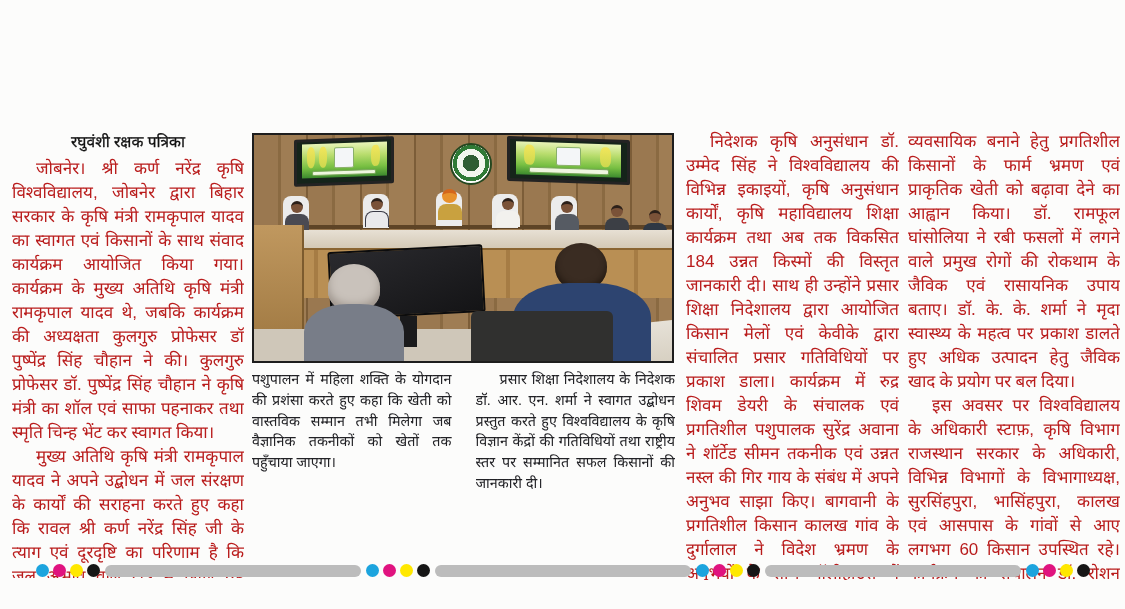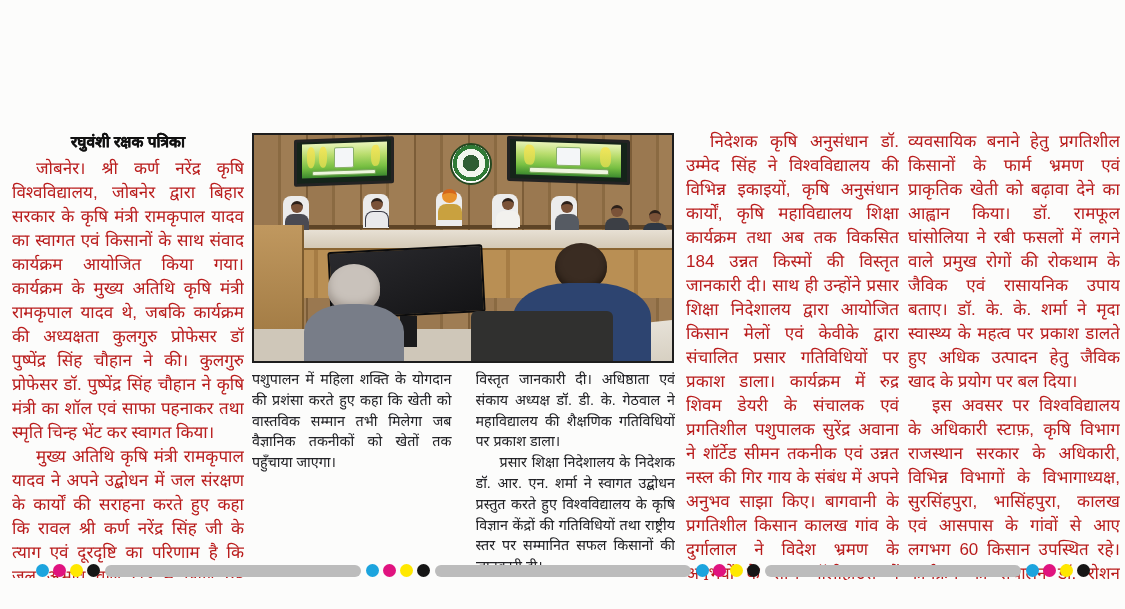--- a/index.html
+++ b/index.html
@@ -18,23 +18,23 @@
     font-size:39px; line-height:53px; font-weight:900;
     letter-spacing:-1px; -webkit-text-stroke:1.1px #000;
     transform:scaleY(1.04); white-space:nowrap;
   }
   
   .col{ position:absolute; top:130px; text-align:justify; }
   .col p{
     font-size:17px; line-height:24px; color:#b91c1c;
     text-indent:24px; text-align:justify;
   }
-  .col p.noindent{ text-indent:0; }
+  .col p.noindent{ text-indent:0;font-family:Liberation Serif, serif; }
   .byline{
-    text-align:center; font-weight:bold; font-size:15.5px;
+    text-align:center; font-weight:normal; font-size:15.5px;
     color:#111; margin-bottom:5px; -webkit-text-stroke:0.3px #111;
   }
   .col1{ left:12px;  width:232px; height:448px; overflow:hidden; }
   .col4{ left:686px; width:213px; height:450px; overflow:hidden; }
   .col5{ left:908px; width:212px; height:450px; overflow:hidden; }
   .mid-under{ position:absolute; left:252px; top:369px; width:423px; height:206px;
               display:flex; gap:24px; }
   .mid-under .subcol{ width:205px; height:206px; overflow:hidden; text-align:justify; }
   .mid-under .subcol p{ font-size:14.3px; line-height:20.8px; color:#222226;
                         text-indent:24px; text-align:justify; }
@@ -203,21 +203,20 @@
       <span class="suit"></span>
     </div>
     <div class="aud-chair"></div>
   </div>
 
   <div class="mid-under">
     <div class="subcol">
       <p class="noindent">पशुपालन में महिला शक्ति के योगदान की प्रशंसा करते हुए कहा कि खेती को वास्तविक सम्मान तभी मिलेगा जब वैज्ञानिक तकनीकों को खेतों तक पहुँचाया जाएगा।</p>
     </div>
     <div class="subcol">
-      <p class="noindent">विस्तृत जानकारी दी। अधिष्ठाता एवं संकाय अध्यक्ष डॉ. डी. के. गेठवाल ने महाविद्यालय की शैक्षणिक गतिविधियों पर प्रकाश डाला।</p>
       <p>प्रसार शिक्षा निदेशालय के निदेशक डॉ. आर. एन. शर्मा ने स्वागत उद्बोधन प्रस्तुत करते हुए विश्वविद्यालय के कृषि विज्ञान केंद्रों की गतिविधियों तथा राष्ट्रीय स्तर पर सम्मानित सफल किसानों की जानकारी दी।</p>
     </div>
   </div>
 
   <div class="col col4">
     <p>निदेशक कृषि अनुसंधान डॉ. उम्मेद सिंह ने विश्वविद्यालय की विभिन्न इकाइयों, कृषि अनुसंधान कार्यों, कृषि महाविद्यालय शिक्षा कार्यक्रम तथा अब तक विकसित 184 उन्नत किस्मों की विस्तृत जानकारी दी। साथ ही उन्होंने प्रसार शिक्षा निदेशालय द्वारा आयोजित किसान मेलों एवं केवीके द्वारा संचालित प्रसार गतिविधियों पर प्रकाश डाला। कार्यक्रम में रुद्र शिवम डेयरी के संचालक एवं प्रगतिशील पशुपालक सुरेंद्र अवाना ने शॉर्टेड सीमन तकनीक एवं उन्नत नस्ल की गिर गाय के संबंध में अपने अनुभव साझा किए। बागवानी के प्रगतिशील किसान कालख गांव के दुर्गालाल ने विदेश भ्रमण के अनुभवों के साथ पॉलीहाउस में जैविक विधि से खीरा, शिमला मिर्च एवं स्ट्रॉबेरी उत्पादन की जानकारी दी।</p>
   </div>
 
   <div class="col col5">
     <p class="noindent">व्यवसायिक बनाने हेतु प्रगतिशील किसानों के फार्म भ्रमण एवं प्राकृतिक खेती को बढ़ावा देने का आह्वान किया। डॉ. रामफूल घांसोलिया ने रबी फसलों में लगने वाले प्रमुख रोगों की रोकथाम के जैविक एवं रासायनिक उपाय बताए। डॉ. के. के. शर्मा ने मृदा स्वास्थ्य के महत्व पर प्रकाश डालते हुए अधिक उत्पादन हेतु जैविक खाद के प्रयोग पर बल दिया।</p>

